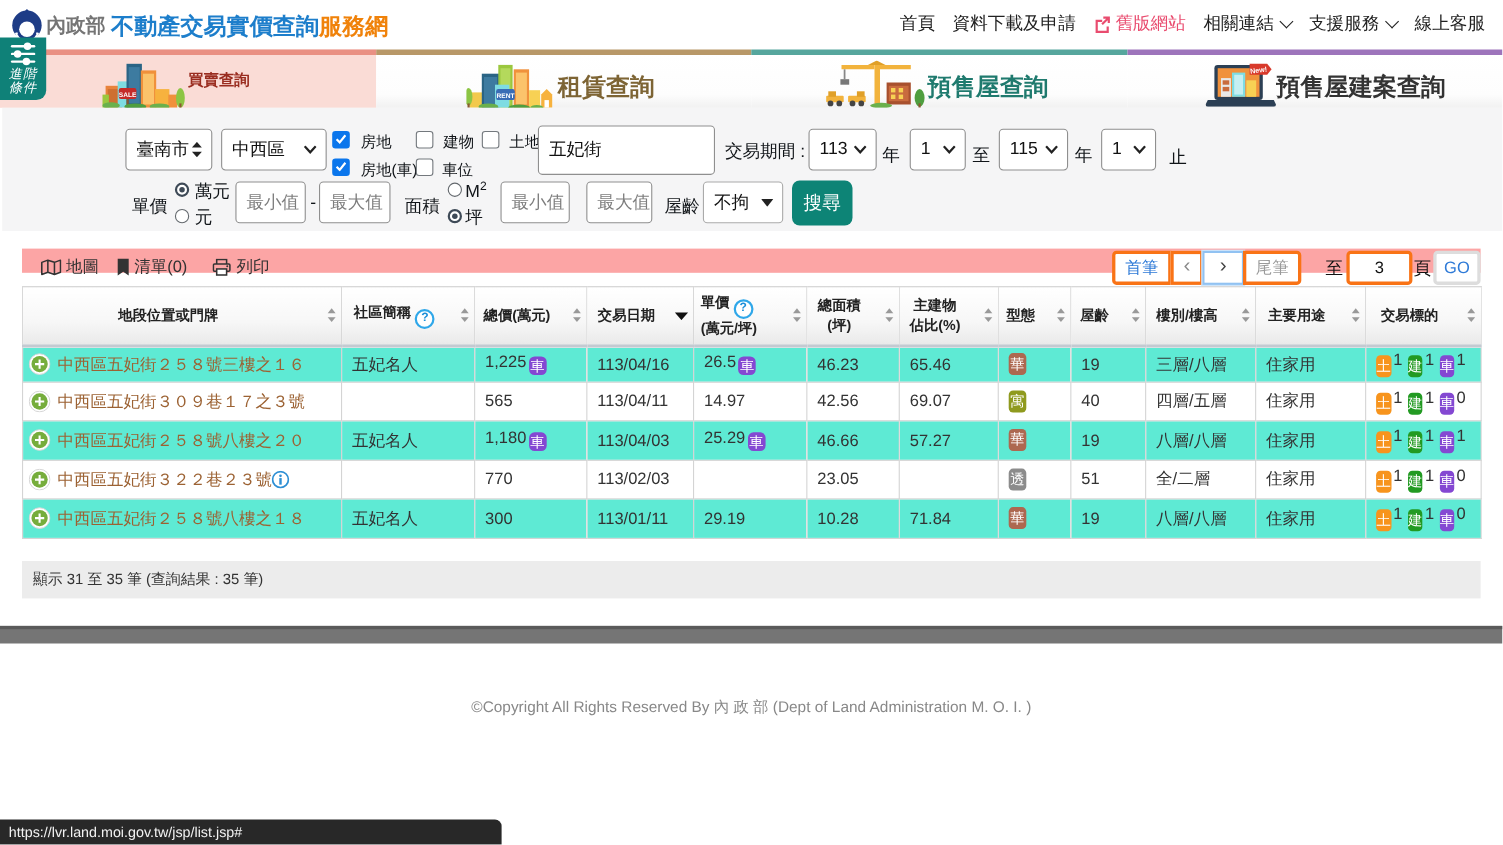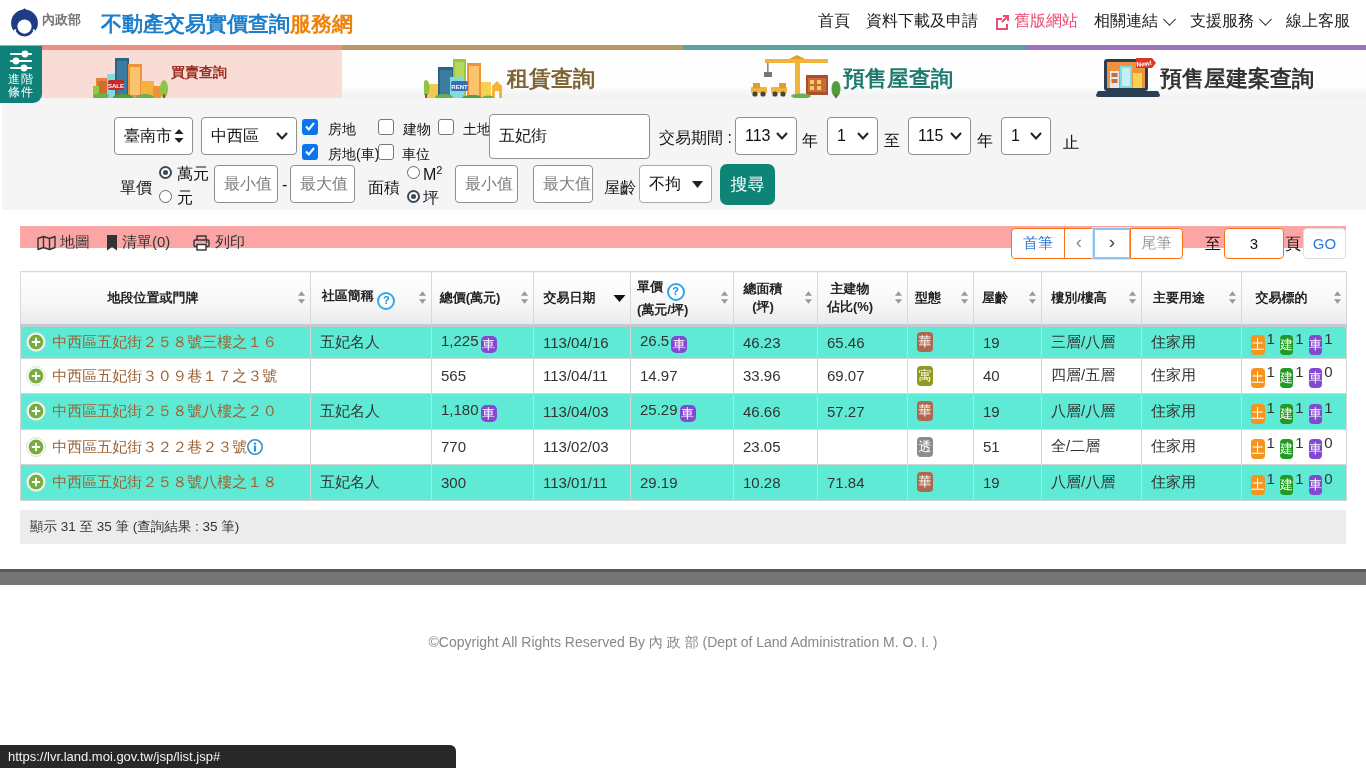--- a/index.html
+++ b/index.html
@@ -13,21 +13,21 @@
 #topnav { position:absolute; right:16px; top:11px; font-size:16px; color:#212121; display:flex; align-items:center; }
 #topnav .itm { margin-left:16px; display:flex; align-items:center; }
 #topnav .old { color:#e94c6f; }
 #topnav .chev { display:inline-block; width:9px; height:9px; border-right:1.6px solid #212121; border-bottom:1.6px solid #212121; transform:rotate(45deg); margin-left:7px; margin-top:-5px; }
 
 
 #tabs { position:absolute; left:0; top:45px; width:1366px; height:53px; }
 .tab { position:absolute; top:0; height:53px; border-top:5px solid #ccc; background:#fff; }
 
 
-#adv { position:absolute; z-index:10; left:0; top:46px; width:42px; height:57px; background:#0f8178; border-radius:0 0 9px 0; color:#fff; text-align:center; }
+#adv { position:absolute; z-index:10; left:0; top:34px; width:42px; height:57px; background:#0f8178; border-radius:0 0 9px 0; color:#fff; text-align:center;font-style:italic; }
 #adv .t { font-size:12px; line-height:13px; margin-top:1px; letter-spacing:1px; }
 
 
 #form { position:absolute; left:2px; top:98px; width:1364px; height:112px; background:#f5f5f6; }
 .sel { position:absolute; background:#fff; border:1px solid #8f8f8f; border-radius:4px; font-size:16px; color:#111; display:flex; align-items:center; padding-left:9px; }
 .sel .cv { position:absolute; right:8px; }
 .inp { position:absolute; background:#fff; border:1px solid #8f8f8f; border-radius:4px; font-size:16px; display:flex; align-items:center; padding-left:9px; color:#111; }
 .inp.ph { color:#7d7d7d; }
 .flabel { position:absolute; font-size:16px; color:#101418; }
 .cblabel { position:absolute; font-size:14px; color:#101418; }
@@ -37,24 +37,24 @@
 .cb.on svg { display:block; margin:3px auto 0; }
 .radio { position:absolute; width:13px; height:13px; border-radius:50%; }
 .radio.off { border:1.8px solid #64696e; background:#fff; }
 .radio.on { border:2px solid #3e4a57; background:#fff; }
 .radio.on i { display:block; width:5.5px; height:5.5px; border-radius:50%; background:#3e4a57; margin:1.8px auto; }
 #searchbtn { position:absolute; left:720px; top:164px; width:55px; height:41px; background:#0d8476; border-radius:7px; color:#fff; font-size:17px; display:flex; align-items:center; justify-content:center; }
 
 
 #toolbar { position:absolute; left:20px; top:226px; width:1326px; height:22px; background:#fca5a5; }
 #toolbar .ic { position:absolute; font-size:15px; color:#333; display:flex; align-items:center; }
-.pgbtn { position:absolute; top:2px; height:31px; background:#fff; border:1px solid #f97316; font-size:15px; display:flex; align-items:center; justify-content:center; }
-
-
-#tbl { position:absolute; left:20px; top:271px; width:1326px; border-collapse:collapse; table-layout:fixed; font-size:15px; color:#333; }
+.pgbtn { position:absolute; top:2px; height:31px; background:#fff; border:3px solid #f97316; font-size:15px; display:flex; align-items:center; justify-content:center; }
+
+
+#tbl { position:absolute; left:20px; top:260px; width:1326px; border-collapse:collapse; table-layout:fixed; font-size:15px; color:#333; }
 #tbl th { height:54px; background:linear-gradient(#ffffff, #f7f7f7 60%, #e9e9e9); border:1px solid #d8d8d8; border-bottom:3px solid #c3cad1; font-size:13px; font-weight:bold; color:#222; position:relative; text-align:center; vertical-align:middle; padding:0 25px 0 0; }
 #tbl td { height:35.5px; border:1px solid #d4d4d4; padding:0 0 0 9px; vertical-align:middle; overflow:hidden; white-space:nowrap; }
 #tbl tr.odd td { background:#5eead4; }
 #tbl tbody tr:nth-child(2) td { height:32.5px; }
 #tbl tr.even td { background:#fff; }
 .sort { position:absolute; right:4px; top:50%; margin-top:-7px; width:9px; height:13px; }
 .addr { color:#9c6233; margin-left:2px; }
 .badge { display:inline-block; width:16px; height:17px; border-radius:5px; color:#fff; font-size:13px; line-height:17px; text-align:center; vertical-align:-3px; margin:0 0 0 2px; }
 .badge2 { display:inline-block; width:13.5px; height:20px; border-radius:4px; color:#fff; font-size:13px; line-height:20px; text-align:center; vertical-align:-5px; margin:0 2px 0 5px; }
 #tbl td .badge2:first-child { margin-left:0; }
@@ -80,21 +80,21 @@
 <div id="page">
 <div class="abs" style="left:9px;top:7px;width:31px;height:31px;">
 <svg width="31" height="31" viewBox="0 0 31 31">
 <circle cx="15.5" cy="16" r="13.4" fill="#1e3c86"></circle>
 <path d="M15.5 1.2 l3.4 3.4 h-6.8 Z" fill="#1e3c86"></path>
 <circle cx="15.5" cy="19.6" r="7.1" fill="#fff"></circle>
 <path d="M5.6 22.6 A 10.3 10.3 0 0 0 25.4 22.6" stroke="#fff" stroke-width="2.3" fill="none"></path>
 <path d="M7.6 23.6 A 8.8 8.8 0 0 0 23.4 23.6" stroke="#1e3c86" stroke-width="1.9" fill="none"></path>
 </svg>
 </div>
-<div class="abs" style="left:42px;top:11px;font-size:13px;font-weight:bold;color:#757575;">內政部</div>
+<div class="abs" style="left:42px;top:11px;font-size:18px;font-weight:bold;color:#757575;">內政部</div>
 <div class="abs" style="left:101px;top:10px;font-size:21px;font-weight:bold;"><span style="color:#1d7ecb;">不動產交易實價查詢</span><span style="color:#f0820a;">服務網</span></div>
 <div id="topnav">
   <span class="itm">首頁</span>
   <span class="itm">資料下載及申請</span>
   <span class="itm old"><svg width="17" height="17" viewBox="0 0 17 17" style="margin-right:3px;">
           <path d="M2 5 h6 v2 H4 v8 h8 v-4 h2 v6 H2 Z" fill="#e94c6f"></path>
           <path d="M9 2 h6 v6 h-2 V5.4 L8.6 9.8 7.2 8.4 11.6 4 H9 Z" fill="#e94c6f"></path>
         </svg>舊版網站</span>
   <span class="itm">相關連結<i class="chev"></i></span>
   <span class="itm">支援服務<i class="chev"></i></span>
@@ -403,21 +403,21 @@
 <tr class="even">
 <td style="padding-left:5px;"><svg width="20" height="20" viewBox="0 0 20 20" style="vertical-align:-5px;">
               <circle cx="10" cy="10" r="9.4" fill="#fff" stroke="#d6d6d6" stroke-width="0.9"></circle>
               <circle cx="10" cy="10" r="7.4" fill="#76ad3c"></circle>
               <path d="M10 5.8 V14.2 M5.8 10 H14.2" stroke="#fff" stroke-width="1.9"></path>
             </svg> <span class="addr">中西區五妃街３０９巷１７之３號</span></td>
 <td></td>
 <td>565</td>
 <td>113/04/11</td>
 <td>14.97</td>
-<td>33.96</td>
+<td>42.56</td>
 <td>69.07</td>
 <td><span class="tbadge t-yu">寓</span></td>
 <td>40</td>
 <td>四層/五層</td>
 <td>住家用</td>
 <td><span class="badge2 b-land">土</span>1<span class="badge2 b-bld">建</span>1<span class="badge2 b-car">車</span>0</td>
 </tr>
 <tr class="odd">
 <td style="padding-left:5px;"><svg width="20" height="20" viewBox="0 0 20 20" style="vertical-align:-5px;">
               <circle cx="10" cy="10" r="9.4" fill="#fff" stroke="#d6d6d6" stroke-width="0.9"></circle>

